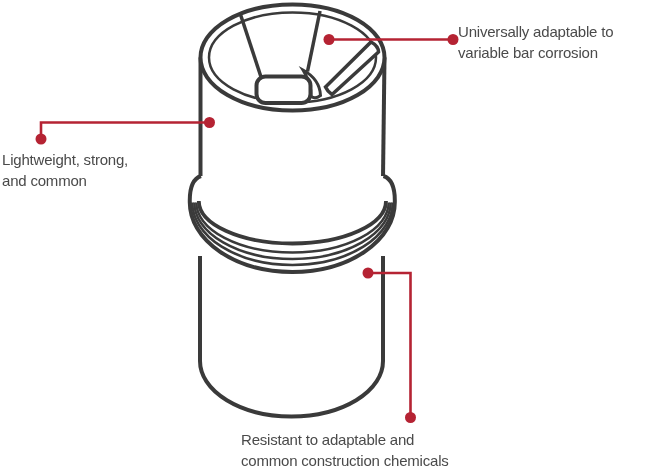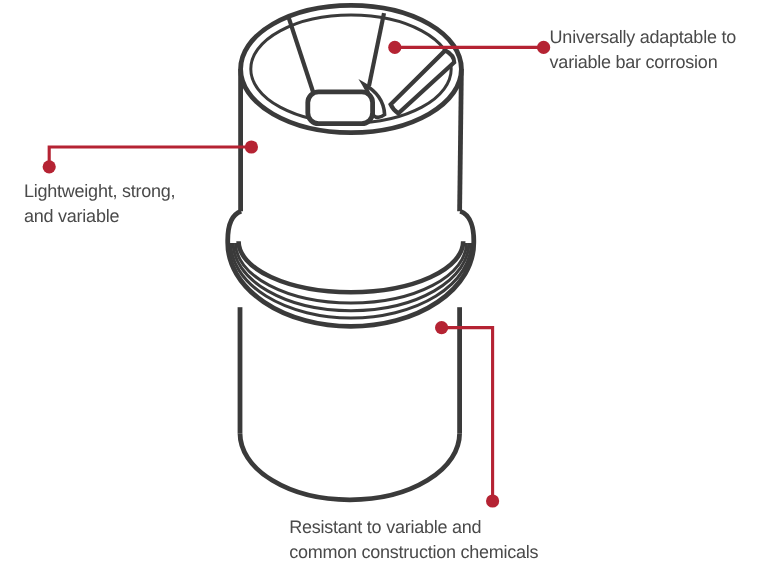--- a/index.html
+++ b/index.html
@@ -18,21 +18,21 @@
   .callout-text {
     position: absolute;
     color: var(--label, #4a4a4a);
     font-size: 15px;
     line-height: 21px;
     letter-spacing: -0.2px;
     white-space: nowrap;
   }
   .callout-text div { white-space: nowrap; }
   #callout-adaptable  { left: 458px; top: 21px;  }
-  #callout-lightweight{ left: 20px;   top: 149px; }
+  #callout-lightweight{ left: 2px;   top: 149px; }
   #callout-corrosion  { left: 241px; top: 429px; }
   svg.drawing {
     position: absolute;
     left: 0; top: 0;
   }
   .outline-stroke  { stroke: var(--outline, #3a3a3a); fill: none; }
   .outline-fill    { stroke: var(--outline, #3a3a3a); fill: #ffffff; }
   .leader          { stroke: var(--accent, #b52333); fill: none; stroke-width: 2.6; }
   .dot             { fill: var(--accent, #b52333); stroke: none; }
 </style>
@@ -88,21 +88,21 @@
     </g>
   </svg>
 
   <div class="callout-text" id="callout-adaptable">
     <div>Universally adaptable to</div>
     <div>variable bar corrosion</div>
   </div>
 
   <div class="callout-text" id="callout-lightweight">
     <div>Lightweight, strong,</div>
-    <div>and variable</div>
+    <div>and common</div>
   </div>
 
   <div class="callout-text" id="callout-corrosion">
-    <div>Resistant to variable and</div>
+    <div>Resistant to adaptable and</div>
     <div>common construction chemicals</div>
   </div>
 
 </div>
 
 </body></html>

